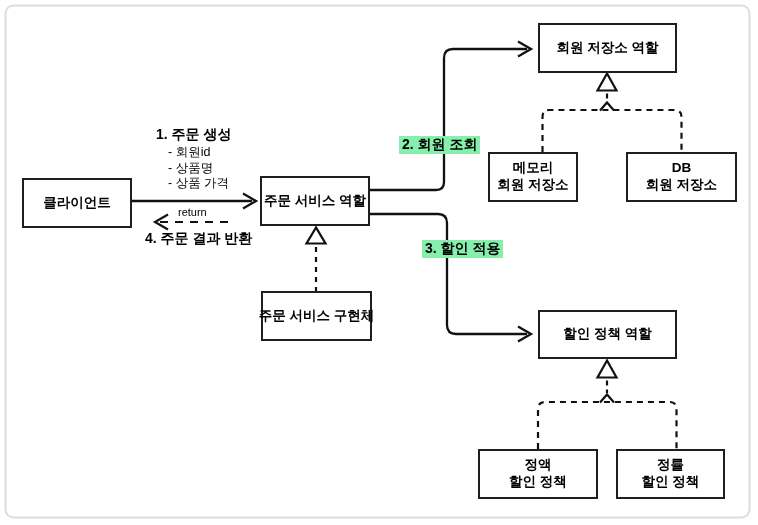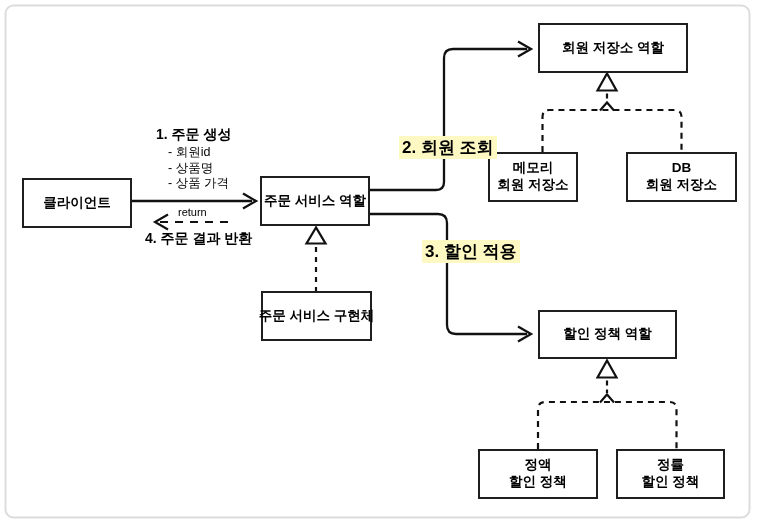--- a/index.html
+++ b/index.html
@@ -13,30 +13,30 @@
   .node {
     position:absolute; box-sizing:border-box;
     border:2px solid #1f1f1f; background:#ffffff;
     display:flex; flex-direction:column; align-items:center; justify-content:center;
     text-align:center; font-weight:bold; font-size:13.5px; line-height:1.25;
     white-space:nowrap;
   }
   #node-client              { left:22px;  top:178px; width:110px; height:50px; }
   #node-order-service-role  { left:260px; top:176px; width:110px; height:50px; }
   #node-order-service-impl  { left:261px; top:291px; width:111px; height:50px; }
-  #node-member-repo-role    { left:538px; top:23px;  width:150px; height:50px;text-align:center; }
+  #node-member-repo-role    { left:538px; top:23px;  width:139px; height:50px;text-align:center; }
   #node-memory-member-repo  { left:488px; top:152px; width:90px; height:50px; }
   #node-db-member-repo      { left:626px; top:152px; width:111px; height:50px; }
   #node-discount-policy-role{ left:538px; top:310px; width:139px; height:49px; }
   #node-fixed-discount      { left:478px; top:449px; width:120px; height:50px; }
   #node-rate-discount       { left:616px; top:449px; width:109px; height:50px; }
 
   .edge-label {
-    position:absolute; font-weight:bold; font-size:17px;
-    background:#fef9c3; padding:0 3px; white-space:nowrap;
+    position:absolute; font-weight:bold; font-size:14px;
+    background:#86efac; padding:0 3px; white-space:nowrap;
   }
   #label-order-create  { left:153px; top:126px; background:transparent; font-size:14px; }
   #label-details       { position:absolute; left:168px; top:145px; font-size:12.5px;
                          line-height:15.5px; font-weight:normal; white-space:nowrap; }
   #label-member-lookup { left:399px; top:136px; }
   #label-discount-apply{ left:403px; top:240px;margin-left:19px; }
   #label-return        { position:absolute; left:176px; top:206px; font-size:11px;
                          background:#ffffff; padding:0 2px; }
   #label-order-result  { left:142px; top:230px; background:transparent; font-size:14px; }
 </style>

